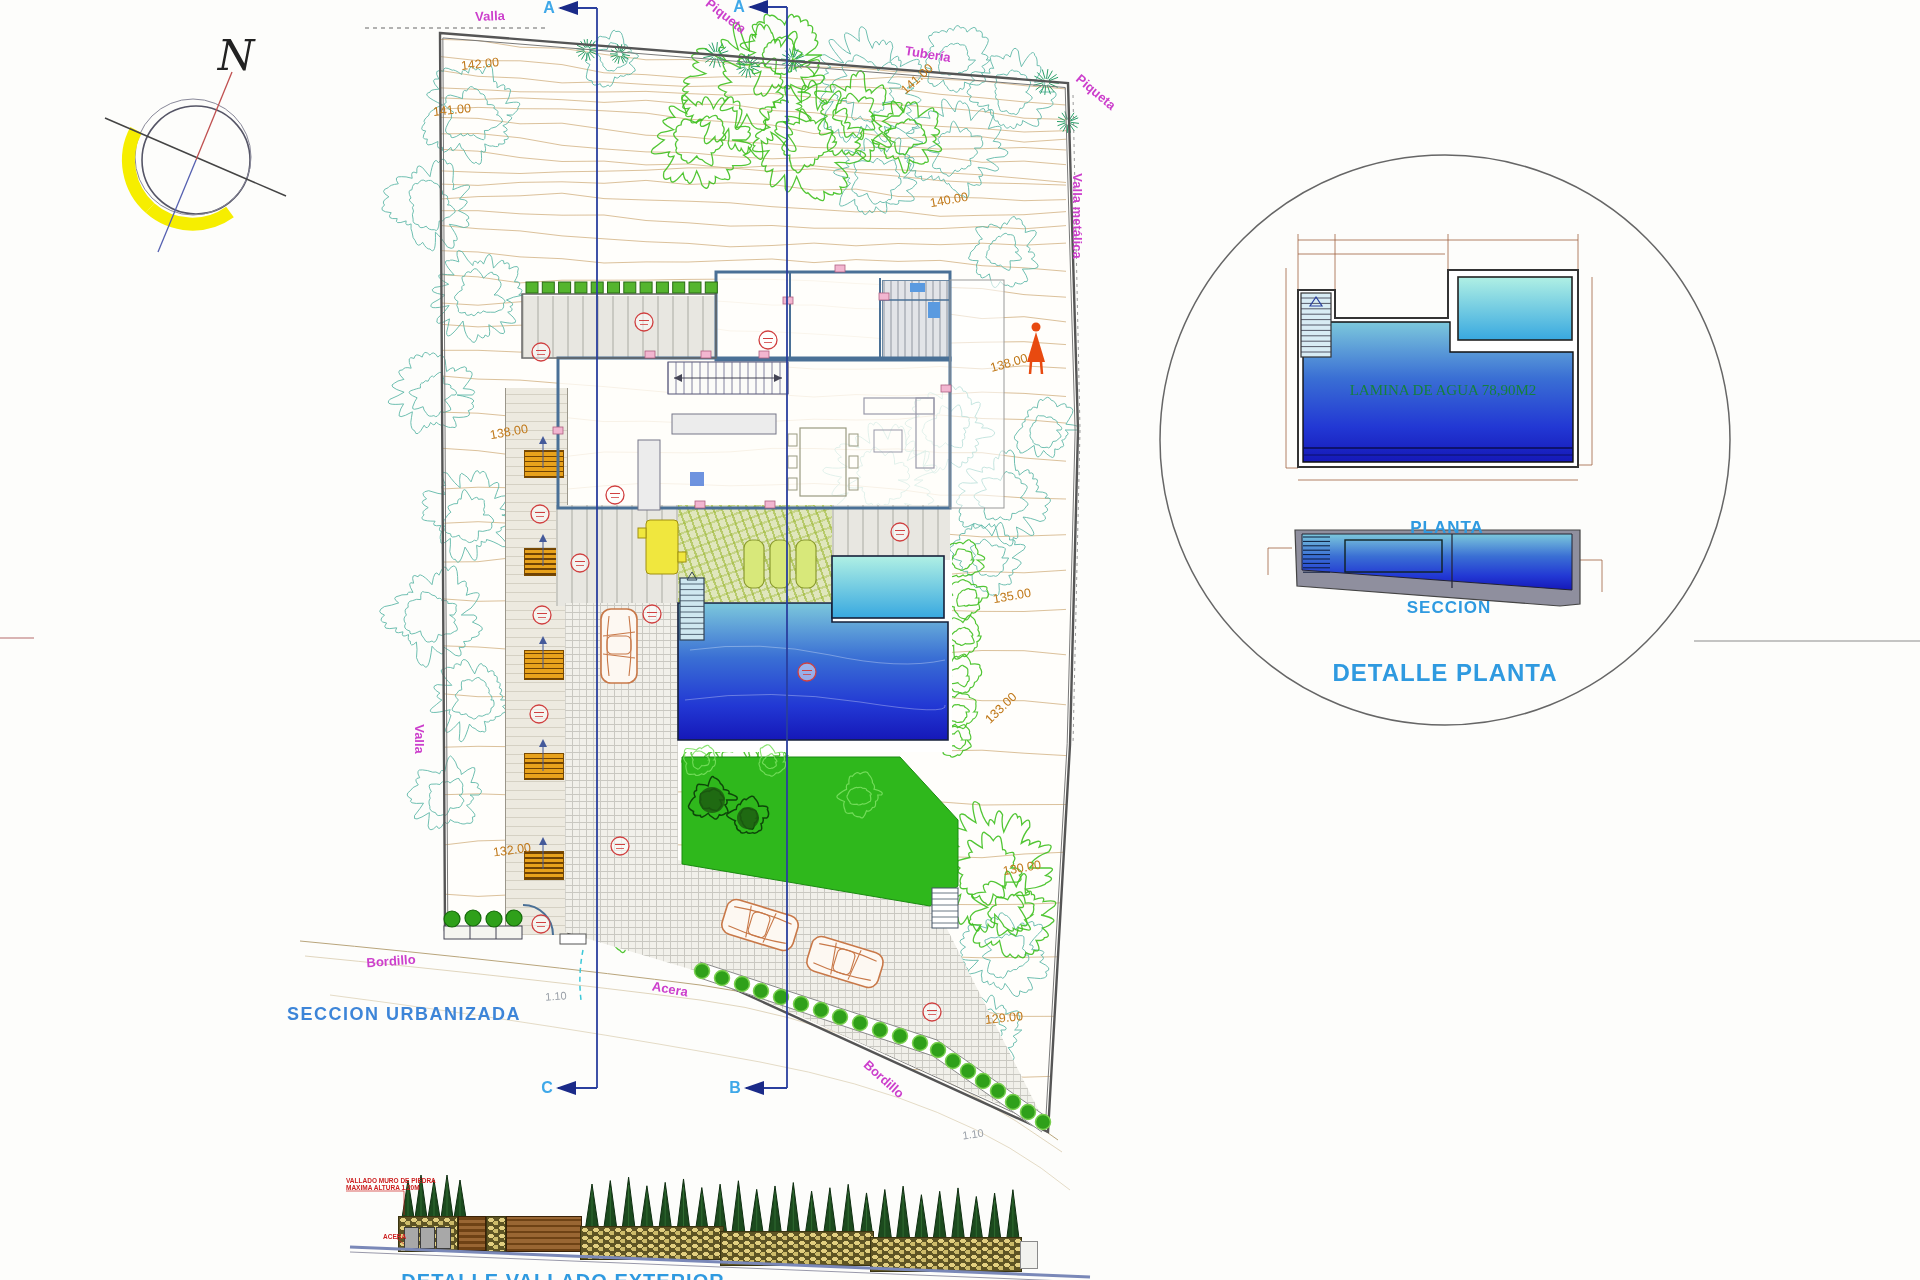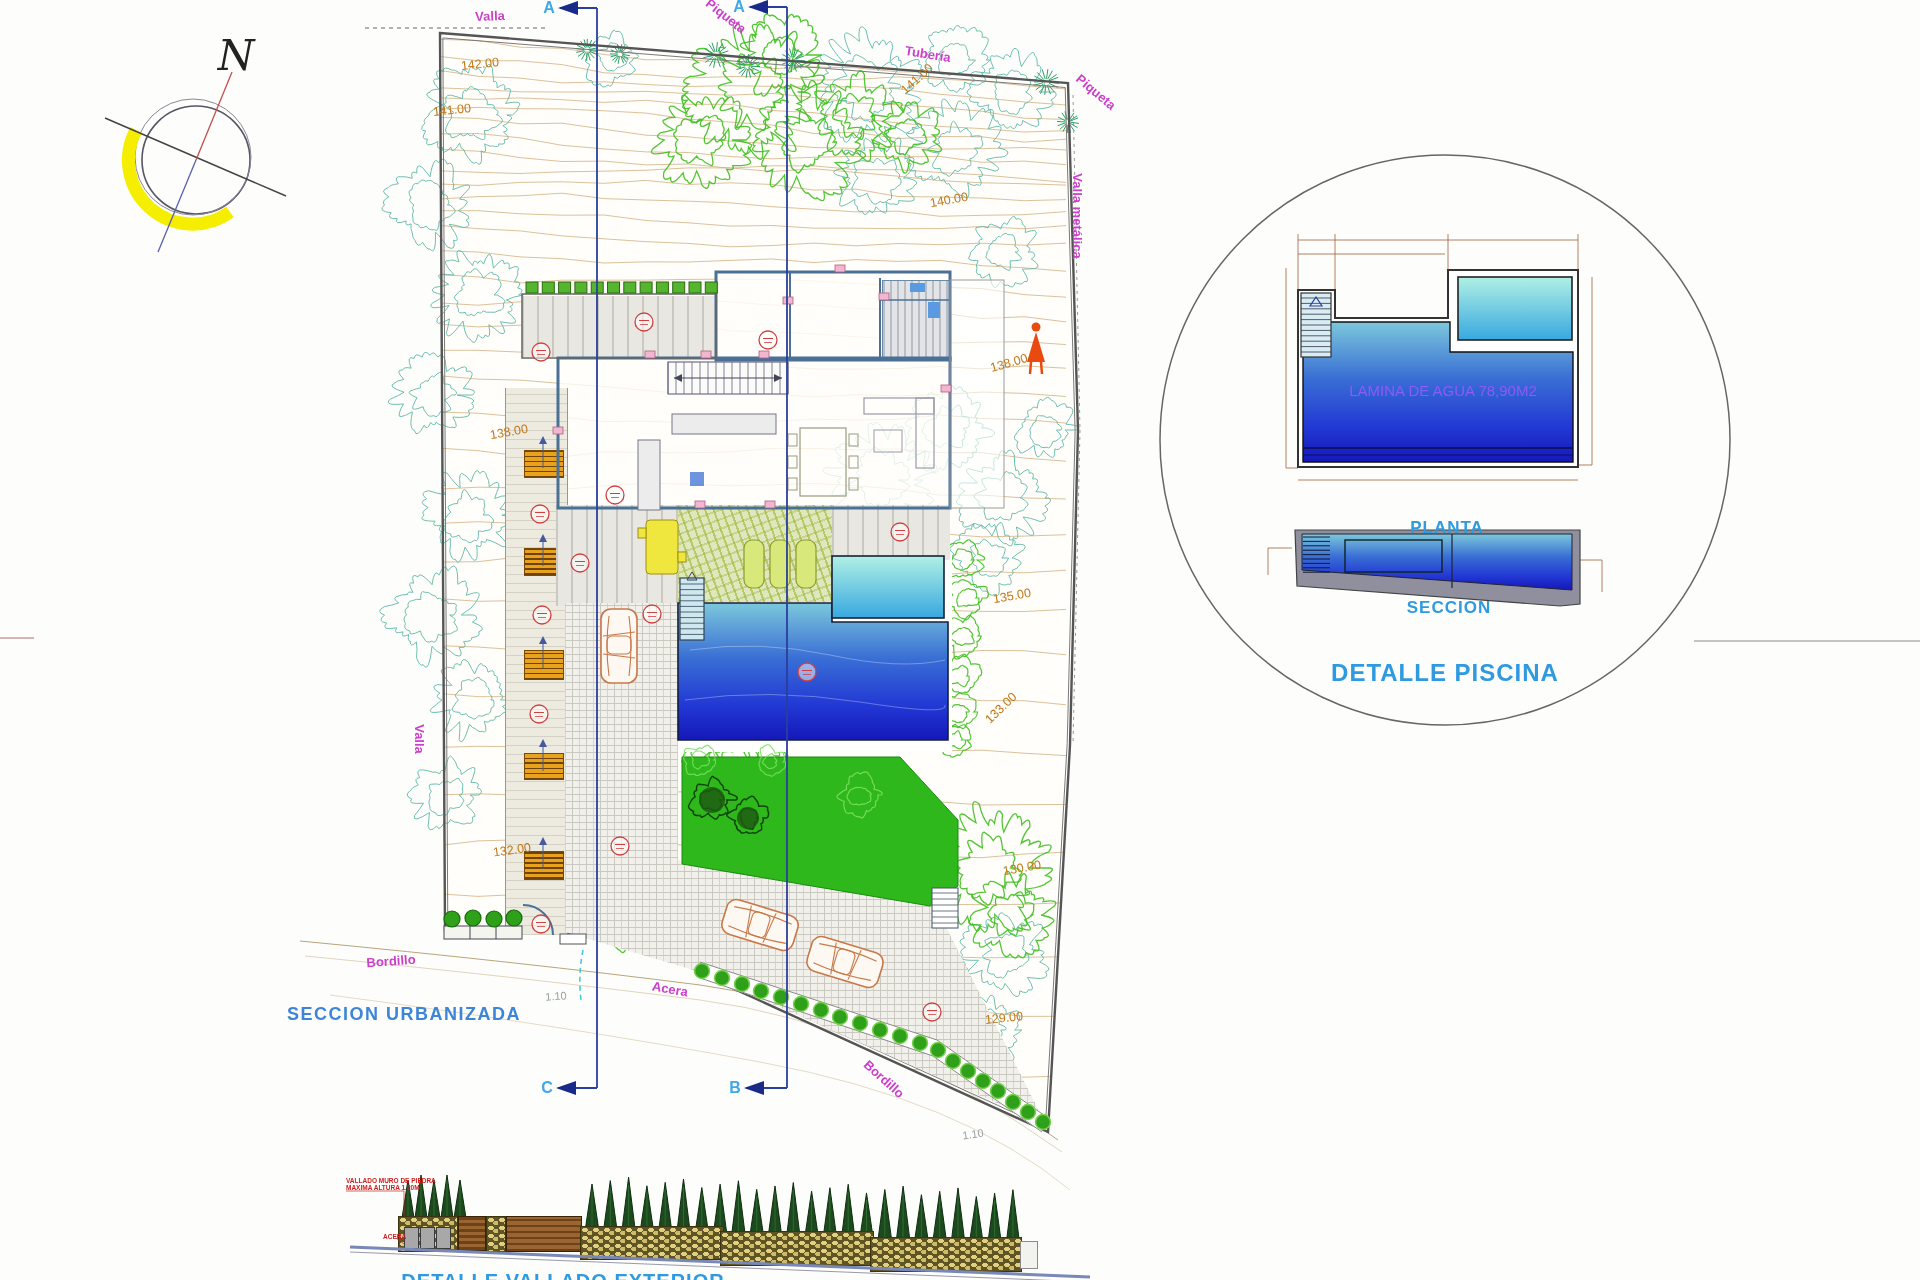--- a/index.html
+++ b/index.html
@@ -30,21 +30,21 @@
     background-size:11px 8px;border:1px solid #3a3410;}
   .gate{background:repeating-linear-gradient(0deg,#6e4215 0 2.5px,#996633 2.5px 6px);border:1px solid #3a2208;}
   .meter{position:absolute;background:#a8a8a8;border:1px solid #3c3c3c;}
   
   .lb{position:absolute;white-space:nowrap;transform:translate(-50%,-50%);}
   .magenta{color:#cc3fcc;font-size:13px;font-weight:600;}
   .orange{color:#c07818;font-size:12.5px;}
   .dim{color:#9aa0a8;font-size:11px;}
   .sect{color:#3fa8e8;font-size:16px;font-weight:bold;}
   .blue-big{color:#2f9ae0;font-weight:600;}
-  .navy{color:#8b5cf6;}
+  .navy{color:#15803d;font-family:Liberation Serif, serif;}
   #label-parcela{font-size:18px;letter-spacing:1.5px;color:#3d85d8;font-weight:600;}
   #compass-n{font-family:"DejaVu Serif",serif;font-style:italic;font-size:42px;color:#222;}
   .tinyred{color:#cc2020;font-size:6.5px;line-height:7px;font-weight:600;transform:none;}
 </style>
 </head>
 <body>
 
 <div id="canvas">
 
   <svg id="svg1" width="1920" height="1280">
@@ -686,21 +686,21 @@
       <line x1="346" y1="1191" x2="404" y2="1191" stroke="#cc2020" stroke-width="0.7"></line>
       <line x1="404" y1="1191" x2="404" y2="1215" stroke="#cc2020" stroke-width="0.7"></line>
       <line x1="396" y1="1238" x2="404" y2="1244" stroke="#cc2020" stroke-width="0.7"></line>
     </svg>
 
   <span class="lb" id="compass-n" style="left:236px;top:55px;">N</span>
   <span class="lb" id="label-parcela" style="left:404px;top:1014px;">SECCION URBANIZADA</span>
   <span class="lb navy" style="left:1443px;top:390px;font-size:15px;">LAMINA DE AGUA 78,90M2</span>
   <span class="lb blue-big" style="left:1447px;top:496px;font-size:17px;letter-spacing:1px;margin-top:32px;">PLANTA</span>
   <span class="lb blue-big" style="left:1449px;top:608px;font-size:17px;letter-spacing:1px;">SECCION</span>
-  <span class="lb blue-big" style="left:1445px;top:673px;font-size:24px;letter-spacing:1px;">DETALLE PISCINA</span>
+  <span class="lb blue-big" style="left:1445px;top:673px;font-size:24px;letter-spacing:1px;">DETALLE PLANTA</span>
   <span class="lb blue-big" style="left:563px;top:1281px;font-size:20px;letter-spacing:1px;">DETALLE VALLADO EXTERIOR</span>
   <div class="lyr tinyred" style="left:346px;top:1177px;">
     <div>VALLADO MURO DE PIEDRA</div>
     <div>MAXIMA ALTURA 1.20M</div>
   </div>
   <span class="lyr tinyred" style="left:383px;top:1233px;">ACERA</span>
 
   <div id="gen-labels">
       <span class="lb magenta" style="left: 490px; top: 16px; transform: translate(-50%, -50%) rotate(-2deg);">Valla</span>
       <span class="lb magenta" style="left: 726px; top: 16px; transform: translate(-50%, -50%) rotate(38deg);">Piqueta</span>

